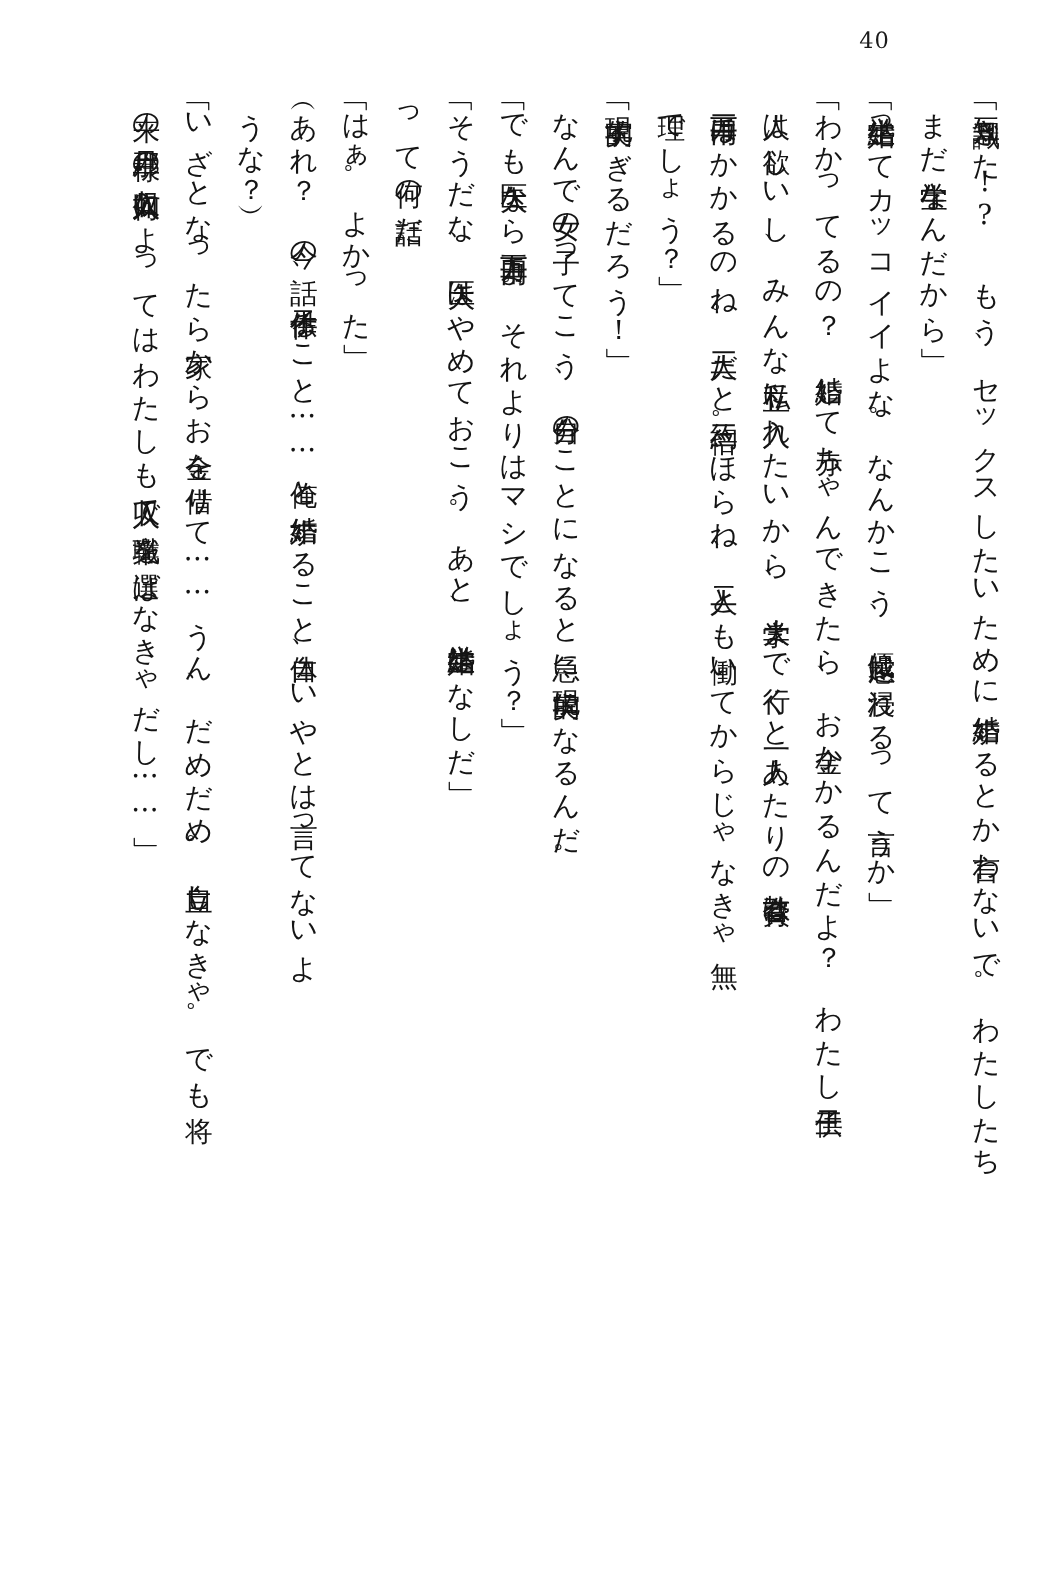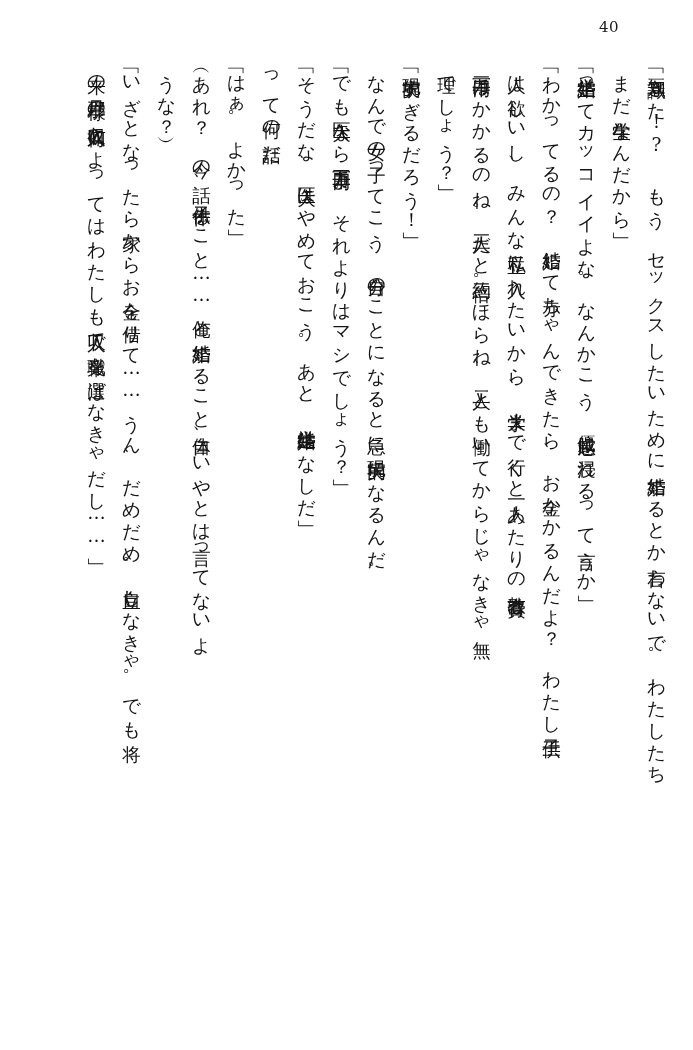--- a/index.html
+++ b/index.html
@@ -17,21 +17,21 @@
   .page {
     position: relative;
     width: 693px;
     height: 1050px;
     background: #ffffff;
     box-sizing: border-box;
   }
   .page-number {
     position: absolute;
     top: 18px;
-    right: 74px;
+    right: 100px;
     font-size: 15px;
     font-family: "DejaVu Serif", "Liberation Serif", serif;
     color: #1a1a1a;
     letter-spacing: 0.5px;
   }
   .text-body {
     position: absolute;
     top: 62px;
     right: 28px;
     left: 28px;

